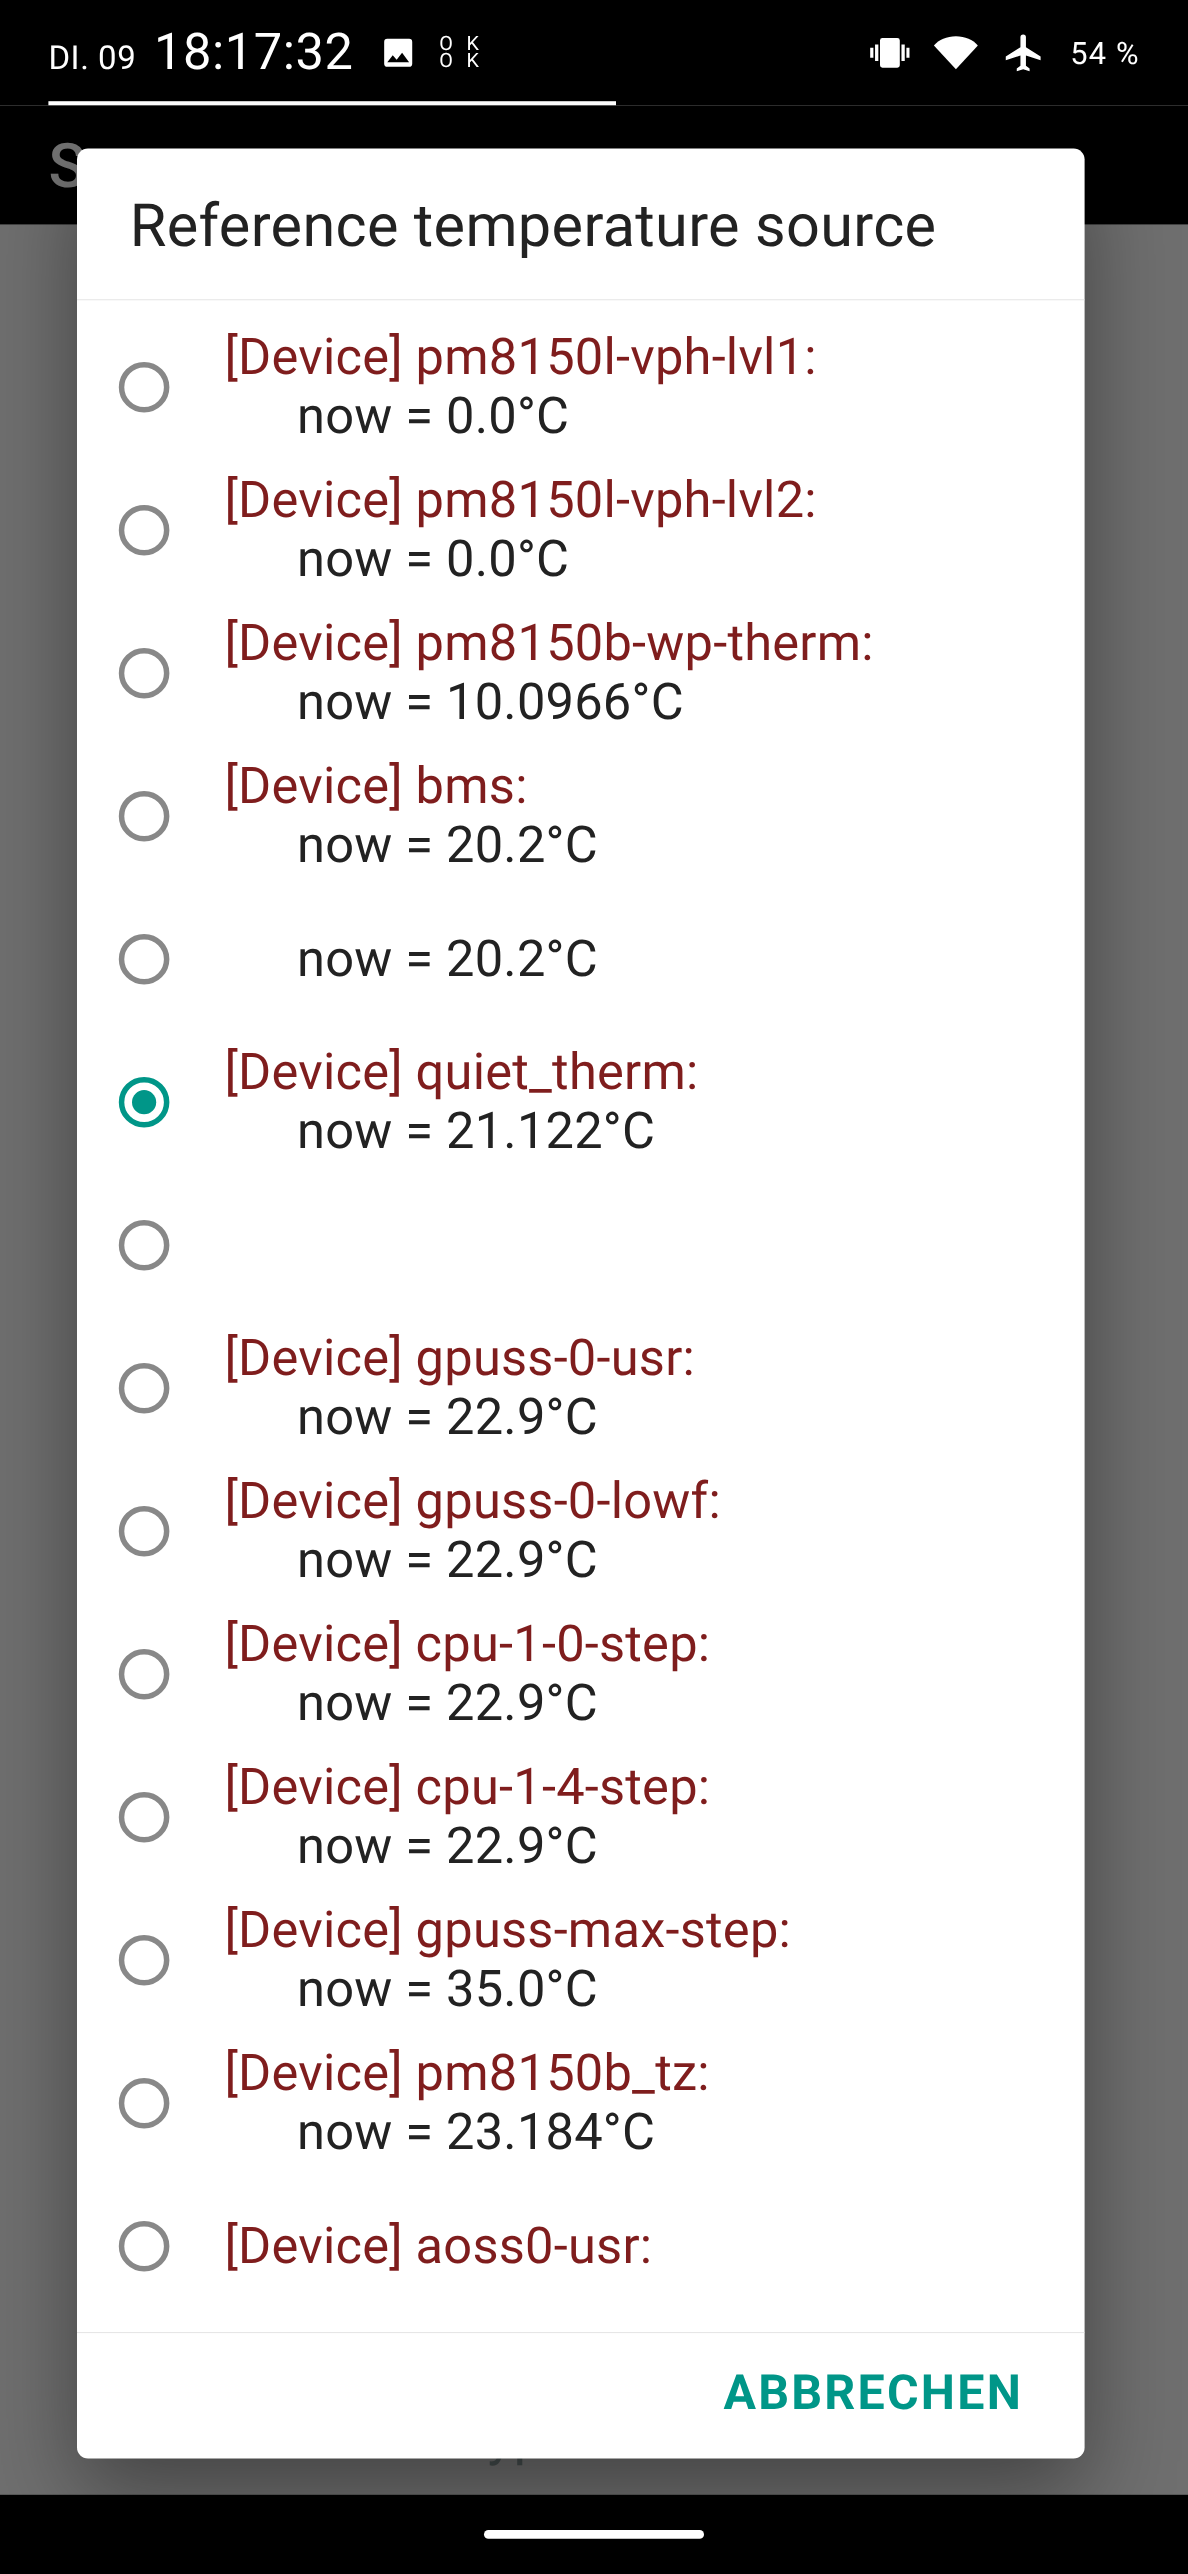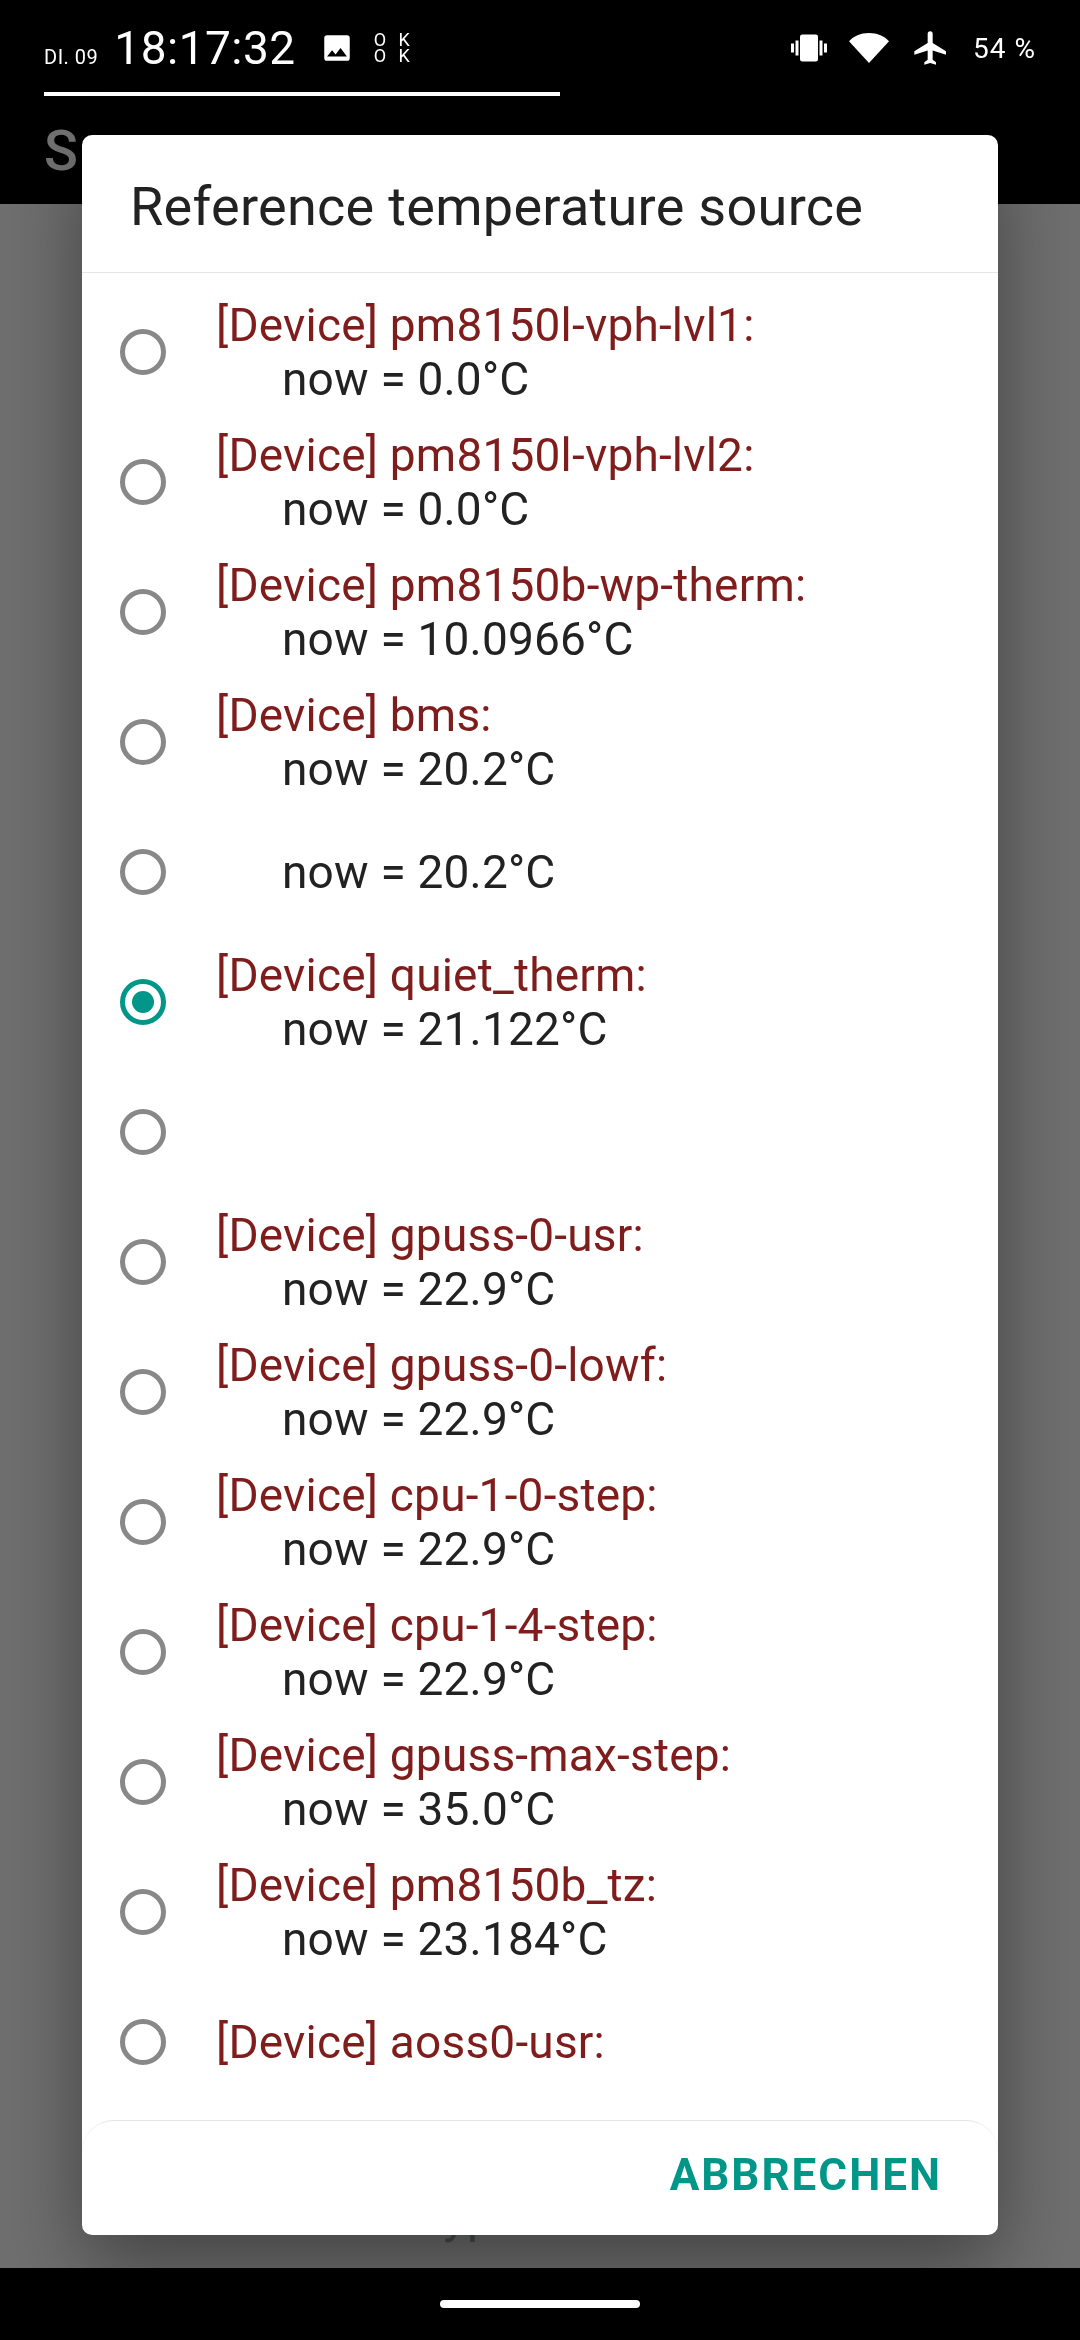--- a/index.html
+++ b/index.html
@@ -2,54 +2,54 @@
 <html><head>
 <meta charset="utf-8">
 <style>
   * { margin: 0; padding: 0; box-sizing: border-box; }
   html, body { width: 1080px; height: 2340px; overflow: hidden; font-family: Roboto, "Helvetica Neue", Arial, sans-serif; background: #000; }
   .screen { position: relative; width: 1080px; height: 2340px; background: #000; }
 
   
   .statusbar { position: relative; height: 96px; display: flex; align-items: center; color: #fff; padding: 0 44px; background: #000; }
   .sb-left { display: flex; align-items: baseline; gap: 16px; }
-  .sb-date { font-size: 20px; font-weight: 400; letter-spacing: 0.5px; }
+  .sb-date { font-size: 30px; font-weight: 400; letter-spacing: 0.5px; }
   .sb-time { font-size: 46px; font-weight: 400; letter-spacing: 0.5px; }
   .sb-iconrow { display: flex; align-items: center; gap: 20px; margin-left: 24px; }
   .sb-right { margin-left: auto; display: flex; align-items: center; gap: 22px; }
   .sb-batt { font-size: 28px; font-weight: 400; letter-spacing: 1px; }
   .sb-underline { position: absolute; left: 44px; right: 520px; bottom: 0; height: 4px; background: #fff; }
 
   .icon { display: inline-flex; align-items: center; justify-content: center; }
 
   
   .bg-app { position: absolute; left: 0; top: 96px; right: 0; bottom: 0; background: #f5f5f5; }
   .bg-header { height: 108px; background: #000; color: #fff; font-size: 56px; font-weight: 500; padding: 22px 44px; letter-spacing: 1px; }
   .bg-body { padding: 40px; color: #888; }
   .bg-condition { position: absolute; bottom: 96px; left: 190px; color: #9aa; font-size: 50px; }
   .scrim { position: absolute; left: 0; top: 96px; right: 0; bottom: 0; background: rgba(0,0,0,0.55); }
 
   
-  .dialog { position: absolute; left: 82px; top: 135px; width: 916px; height: 2100px; background: #fff; border-radius: 10px; box-shadow: 0 30px 80px rgba(0,0,0,0.4); display: flex; flex-direction: column; overflow: hidden; }
+  .dialog { position: absolute; left: 70px; top: 135px; width: 916px; height: 2100px; background: #fff; border-radius: 10px; box-shadow: 0 30px 80px rgba(0,0,0,0.4); display: flex; flex-direction: column; overflow: hidden; }
   .dialog-title { padding: 40px 48px 34px 48px; font-size: 54px; color: #222; font-weight: 400; border-bottom: 1px solid #e6e6e6; letter-spacing: 0.3px; }
   .dialog-list { flex: 1 1 auto; overflow: hidden; position: relative; }
 
   .list-inner { position: relative; }
 
   .truncated-row { text-align: center; color: #3a3a3a; font-size: 46px; letter-spacing: 0.5px; margin-top: -46px; padding-bottom: 6px; }
 
   .row { display: flex; align-items: center; padding: 10px 20px 10px 14px; min-height: 130px; }
   .radio { width: 46px; height: 46px; border: 5px solid #888; border-radius: 50%; margin: 0 50px 0 24px; flex: none; position: relative; }
   .radio.selected { border-color: #009688; }
   .radio.selected::after { content: ""; position: absolute; left: 50%; top: 50%; width: 22px; height: 22px; background: #009688; border-radius: 50%; transform: translate(-50%, -50%); }
   .row-text { display: flex; flex-direction: column; line-height: 1.18; }
   .row-line1 { font-size: 46px; color: #7f1d1d; letter-spacing: 0.2px; }
   .row-line2 { font-size: 46px; color: #222; padding-left: 66px; letter-spacing: 0.2px; }
 
-  .dialog-actions { border-top: 1px solid #e6e6e6; padding: 28px 56px 34px 0; text-align: right; border-radius: 32px; }
+  .dialog-actions { border-top: 1px solid #e6e6e6; padding: 28px 56px 34px 0; text-align: right; }
   .btn-cancel { display: inline-block; color: #009688; font-size: 44px; font-weight: 700; letter-spacing: 2px; }
 
   
   .navbar { position: absolute; left: 0; right: 0; bottom: 0; height: 72px; display: flex; align-items: center; justify-content: center; background: #000; }
   .nav-pill { width: 200px; height: 8px; background: #fff; border-radius: 4px; }
 </style>
 </head>
 <body>
 
 <div class="screen">

